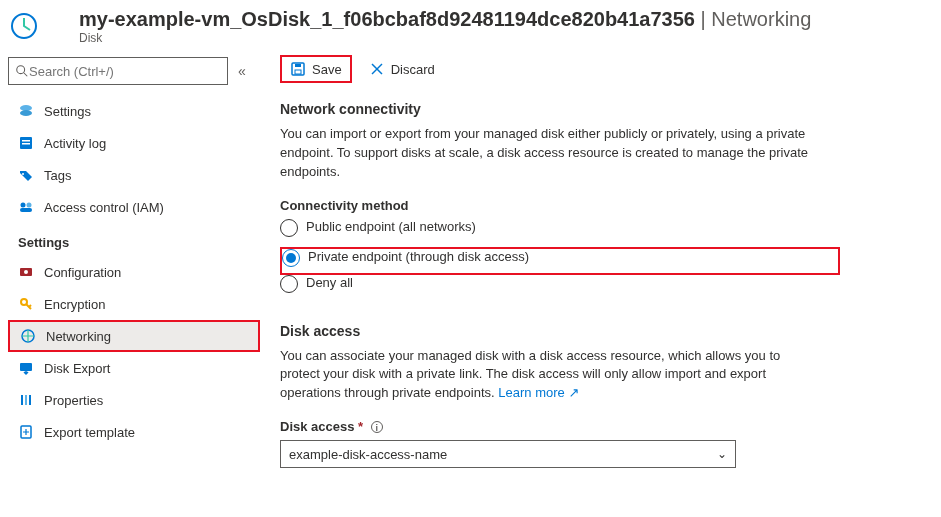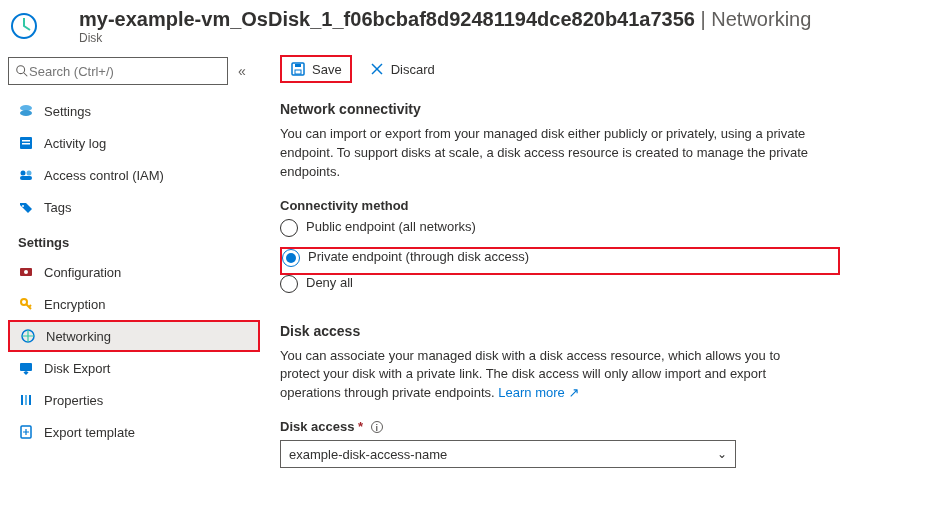--- a/index.html
+++ b/index.html
@@ -89,35 +89,35 @@
             <rect x="2" y="2" width="12" height="12" rx="1" fill="#0078d4"></rect>
             <rect x="4" y="5" width="8" height="1.5" fill="#fff"></rect>
             <rect x="4" y="8" width="8" height="1.5" fill="#fff"></rect>
           </svg>
         </span>
       <span>Activity log</span>
     </div>
     <div class="nav-item">
       <span class="nav-icon">
           <svg width="16" height="16">
+            <path d="M2 4 L8 4 L14 10 L10 14 L2 6 Z" fill="#0078d4"></path>
+            <circle cx="5" cy="7" r="1" fill="#fff"></circle>
+          </svg>
+        </span>
+      <span>Tags</span>
+    </div>
+    <div class="nav-item">
+      <span class="nav-icon">
+          <svg width="16" height="16">
             <circle cx="5" cy="6" r="2.5" fill="#0078d4"></circle>
             <circle cx="11" cy="6" r="2.5" fill="#5bb2e8"></circle>
             <rect x="2" y="9" width="12" height="4" rx="2" fill="#0078d4"></rect>
           </svg>
         </span>
       <span>Access control (IAM)</span>
-    </div>
-    <div class="nav-item">
-      <span class="nav-icon">
-          <svg width="16" height="16">
-            <path d="M2 4 L8 4 L14 10 L10 14 L2 6 Z" fill="#0078d4"></path>
-            <circle cx="5" cy="7" r="1" fill="#fff"></circle>
-          </svg>
-        </span>
-      <span>Tags</span>
     </div>
 
     <div class="nav-section">Settings</div>
 
     <div class="nav-item">
       <span class="nav-icon">
           <svg width="16" height="16">
             <rect x="2" y="4" width="12" height="8" rx="1" fill="#a4262c"></rect>
             <circle cx="8" cy="8" r="2" fill="#fff"></circle>
           </svg>

